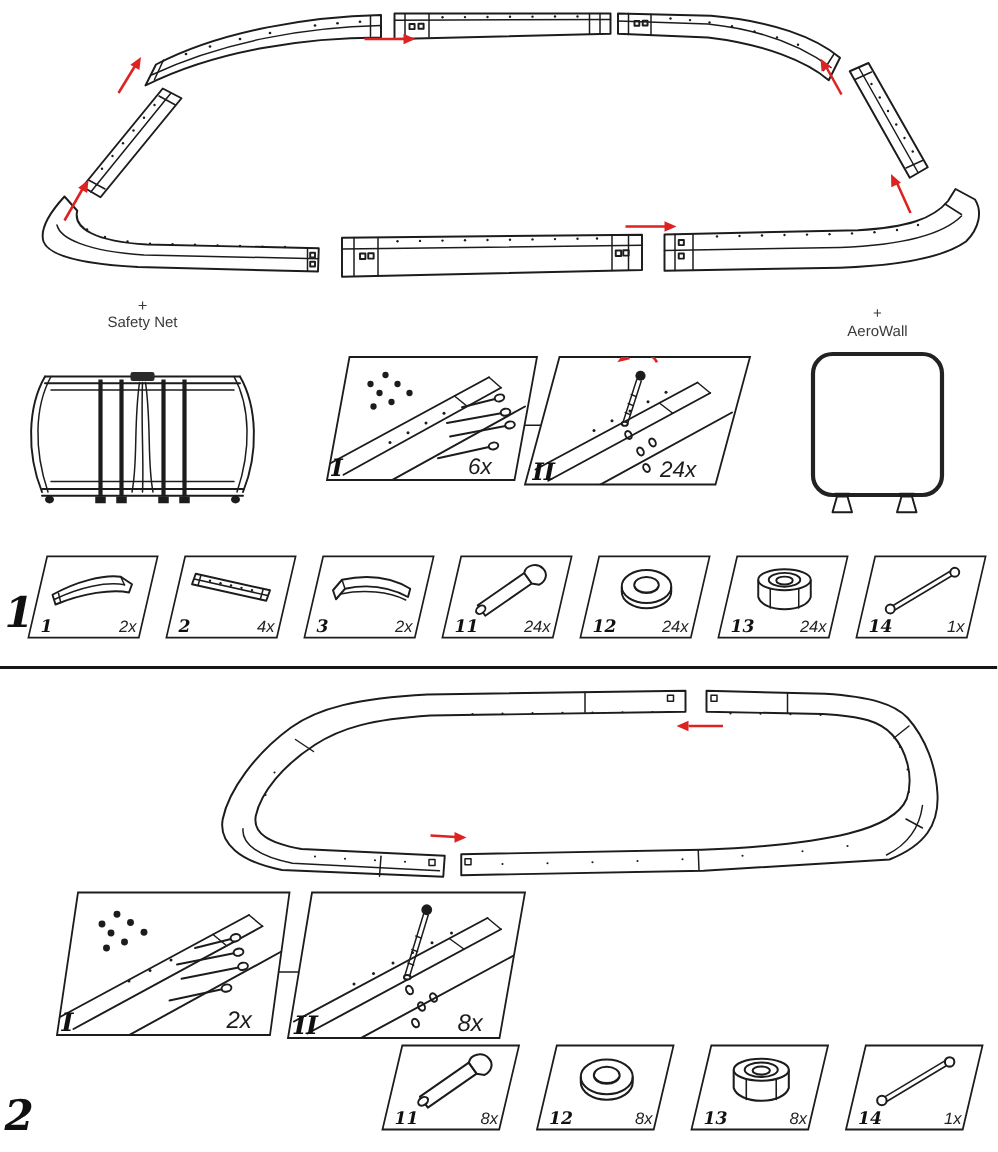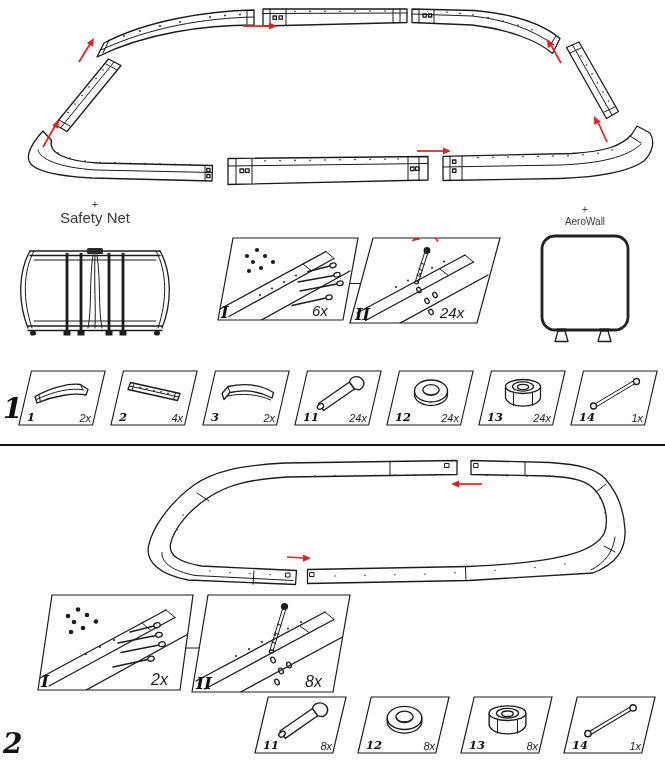--- a/index.html
+++ b/index.html
@@ -3,21 +3,21 @@
 <meta charset="utf-8">
 <style>
   html,body{margin:0;padding:0;background:#fff;}
   .page{position:relative;width:665px;height:768px;background:#fff;overflow:hidden;
         font-family:"Liberation Sans",sans-serif;color:#222;}
   .sec{position:absolute;left:0;top:0;width:665px;height:768px;}
   .abs{position:absolute;}
   svg.abs{overflow:visible;}
   .lbl{position:absolute;text-align:center;color:#3a3a3a;line-height:1.1;}
   .plus{font-size:11px;}
-  .name{font-size:15px;}
+  .name{font-size:10px;}
   .step-num{position:absolute;font-family:"DejaVu Serif",serif;font-style:italic;font-weight:800;
             font-size:28px;color:#101010;}
   .divider{position:absolute;left:0;width:665px;height:2.4px;background:#161616;}
   .parts-row{position:absolute;display:flex;}
   .part-box{position:relative;width:88px;height:56px;}
   .row2 .part-box{width:93px;height:58px;}
   .pbx{position:absolute;left:0;top:0;width:100%;height:100%;}
   .part-icon{position:absolute;left:13px;top:3px;right:11px;bottom:13px;}
   .part-icon svg{width:100%;height:100%;overflow:visible;}
   .part-id{position:absolute;left:9px;bottom:2px;font-family:"DejaVu Serif",serif;

